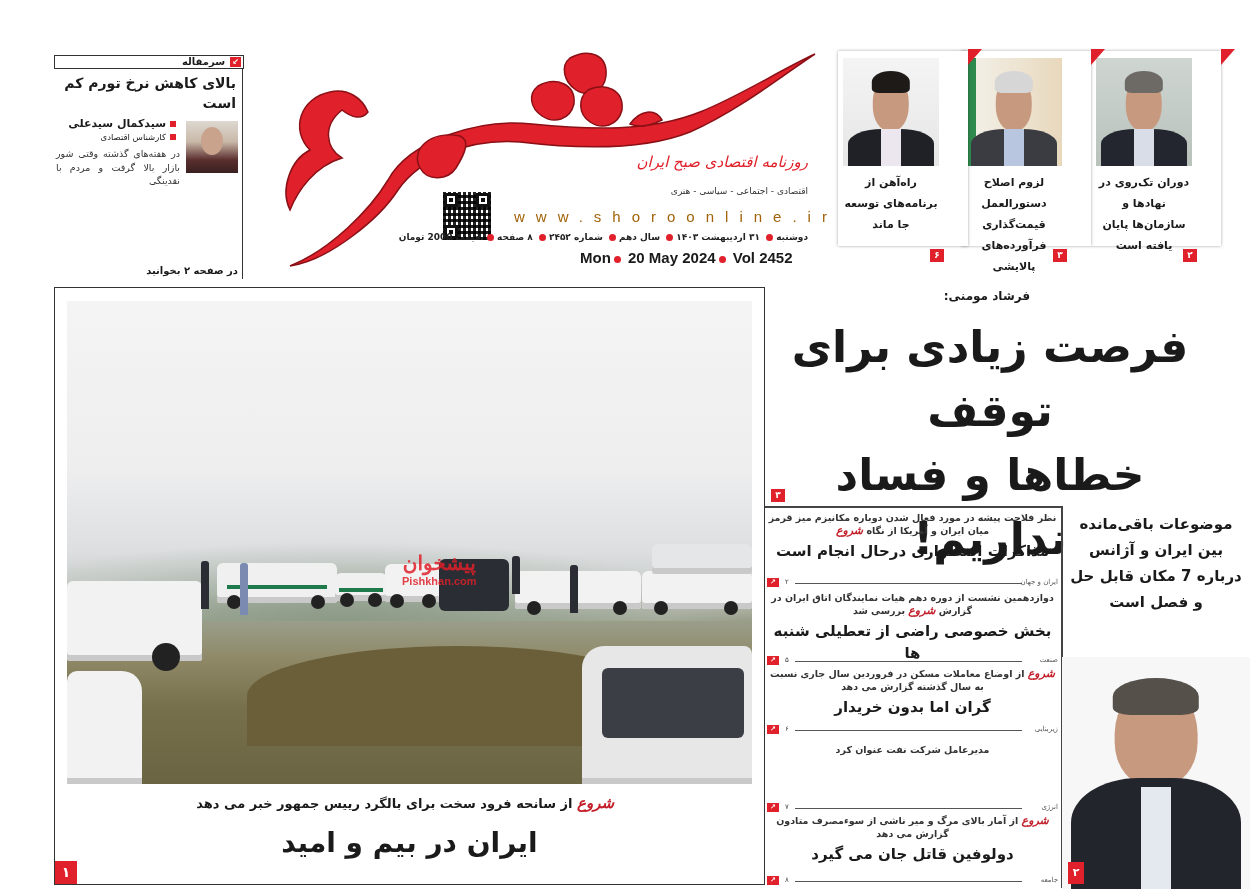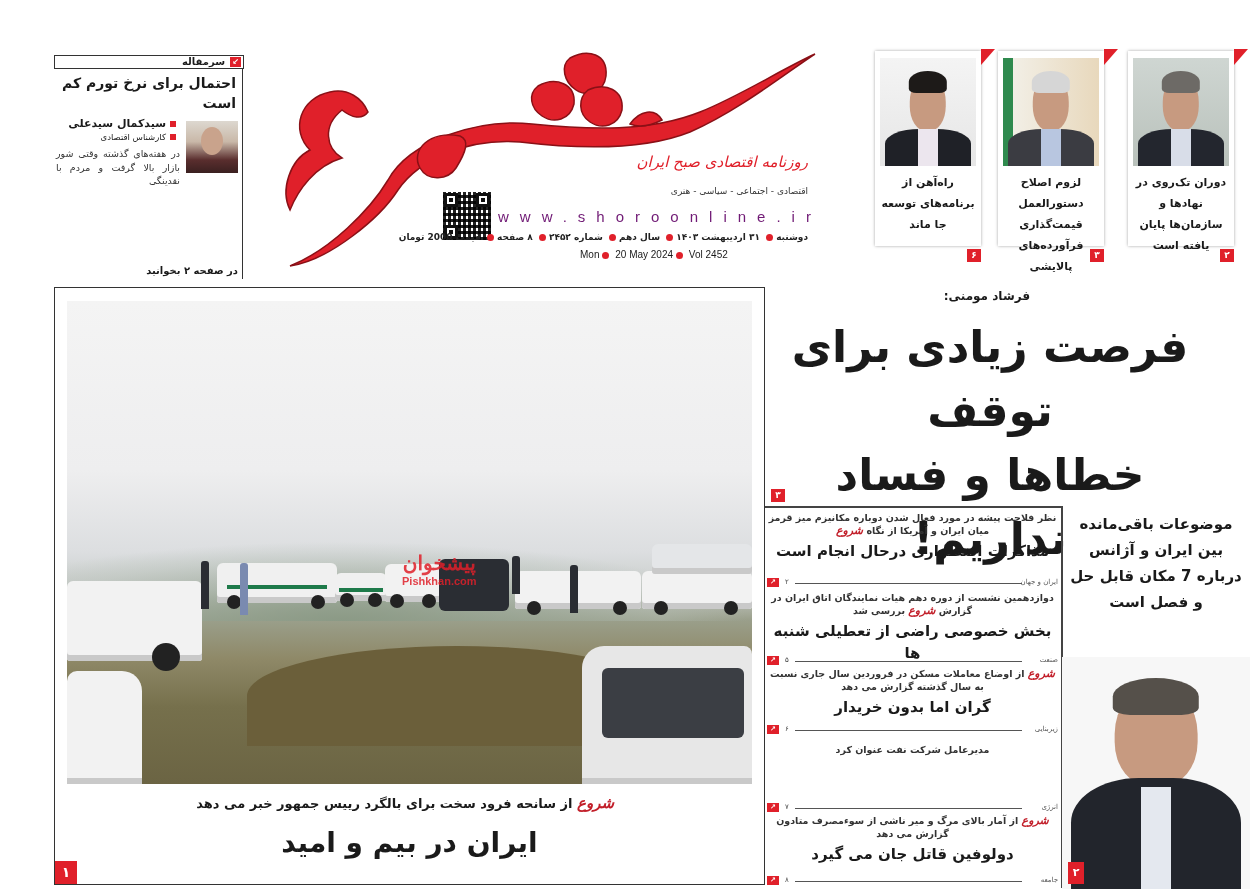--- a/index.html
+++ b/index.html
@@ -22,32 +22,32 @@
   #editorial .photo .head { position: absolute; left: 15px; top: 6px; width: 22px; height: 28px; border-radius: 50%; background: #c9a38c; }
   #editorial .body { position: absolute; right: 6px; top: 92px; width: 182px; font-size: 9.5px; line-height: 13.5px; text-align: justify; color: #333; }
   #editorial .body .indent { display: block; padding-right: 58px; }
   #editorial .more { position: absolute; right: 6px; top: 210px; font-size: 10px; font-weight: bold; }
 
   
   #masthead { left: 270px; top: 40px; width: 550px; height: 240px; }
   #logo-svg { position: absolute; left: 0; top: 0; }
   .tagline { position: absolute; right: 12px; top: 113px; font-family: "DejaVu Serif", serif; font-style: italic; font-size: 15px; color: #e0202a; }
   .sections { position: absolute; right: 12px; top: 146px; font-size: 9px; color: #333; }
-  .website { position: absolute; left: 228px; top: 168px; font-size: 15px; color: #701a75; letter-spacing: 11px; direction: ltr; font-family: "Liberation Sans", sans-serif; }
+  .website { position: absolute; left: 244px; top: 168px; font-size: 15px; color: #a16207; letter-spacing: 11px; direction: ltr; font-family: "Liberation Sans", sans-serif; }
   .qr { position: absolute; left: 173px; top: 152px; width: 48px; height: 48px; background:
         repeating-linear-gradient(90deg, #222 0 3px, #fff 3px 5px),
         repeating-linear-gradient(0deg, #222 0 3px, #fff 3px 6px); background-blend-mode: multiply; }
   .qr .corner { position: absolute; width: 14px; height: 14px; border: 3px solid #111; background: #fff; }
   .qr .corner::after { content: ""; position: absolute; left: 2px; top: 2px; width: 4px; height: 4px; background: #111; }
   .dateline-fa { position: absolute; right: 12px; top: 192px; font-size: 9px; font-weight: bold; color: #222; white-space: nowrap; }
-  .dateline-en { position: absolute; left: 310px; top: 209px; font-size: 10px; font-weight: normal; direction: ltr; font-family: "Liberation Sans", sans-serif; white-space: nowrap; }
+  .dateline-en { position: absolute; left: 310px; top: 209px; font-size: 15px; font-weight: bold; direction: ltr; font-family: "Liberation Sans", sans-serif; white-space: nowrap; }
   .dot { display: inline-block; width: 7px; height: 7px; border-radius: 50%; background: #e0202a; margin: 0 3px; vertical-align: middle; }
 
   
-  .card { position: absolute; top: 51px; width: 106px; height: 195px; background: #fff; box-shadow: 0 0 3px rgba(0,0,0,0.35); margin-left: 37px; }
+  .card { position: absolute; top: 51px; width: 130px; height: 195px; background: #fff; box-shadow: 0 0 3px rgba(0,0,0,0.35); }
   .card .photo { position: absolute; left: 5px; top: 7px; width: 96px; height: 108px; }
   .card .headline { position: absolute; left: 3px; top: 121px; width: 100px; font-size: 11px; font-weight: bold; line-height: 21px; text-align: center; }
   .card .flag { position: absolute; right: -14px; top: -2px; width: 0; height: 0; border-top: 16px solid #e0202a; border-right: 14px solid transparent; }
   .card .pg { position: absolute; left: 92px; top: 198px; width: 14px; height: 13px; font-size: 9px; line-height: 13px; }
 
   .person { position: relative; width: 100%; height: 100%; overflow: hidden; }
   .person .bg { position: absolute; inset: 0; }
   .person .hd { position: absolute; left: 50%; transform: translateX(-50%); top: 16%; width: 38%; height: 52%; border-radius: 48% 48% 44% 44%; background: #c79a80; }
   .person .hair { position: absolute; left: 50%; transform: translateX(-50%); top: 12%; width: 40%; height: 20%; border-radius: 50% 50% 20% 20%; }
   .person .suit { position: absolute; left: 5%; right: 5%; bottom: 0; height: 34%; border-radius: 40% 40% 0 0; background: #23262e; }
@@ -101,21 +101,21 @@
 </style>
 </head>
 <body>
 
 <section id="editorial" class="abs">
   <div class="tagbar">
     <span class="red-sq">↙</span>
     <span>سرمقاله</span>
   </div>
   <div class="vline"></div>
-  <h2 class="title">احتمال برای نرخ تورم کم است</h2>
+  <h2 class="title">بالای کاهش نرخ تورم کم است</h2>
   <div class="photo">
       <div class="head"></div>
     </div>
   <div class="author">سیدکمال سیدعلی</div>
   <div class="role">کارشناس اقتصادی</div>
   <p class="body">
     <span class="indent">در هفته‌های گذشته وقتی شور بازار بالا گرفت و مردم با نقدینگی</span>
   </p>
   <div class="more">در صفحه ۲ بخوانید</div>
 </section>

